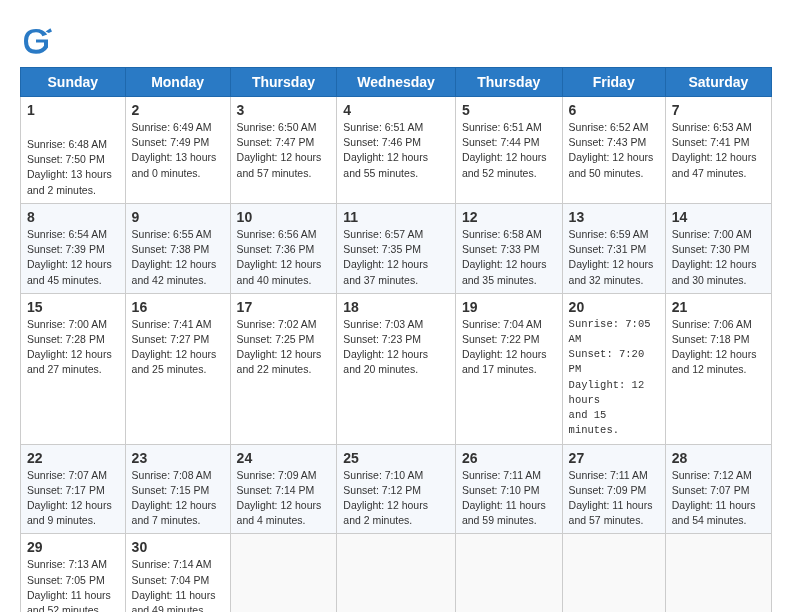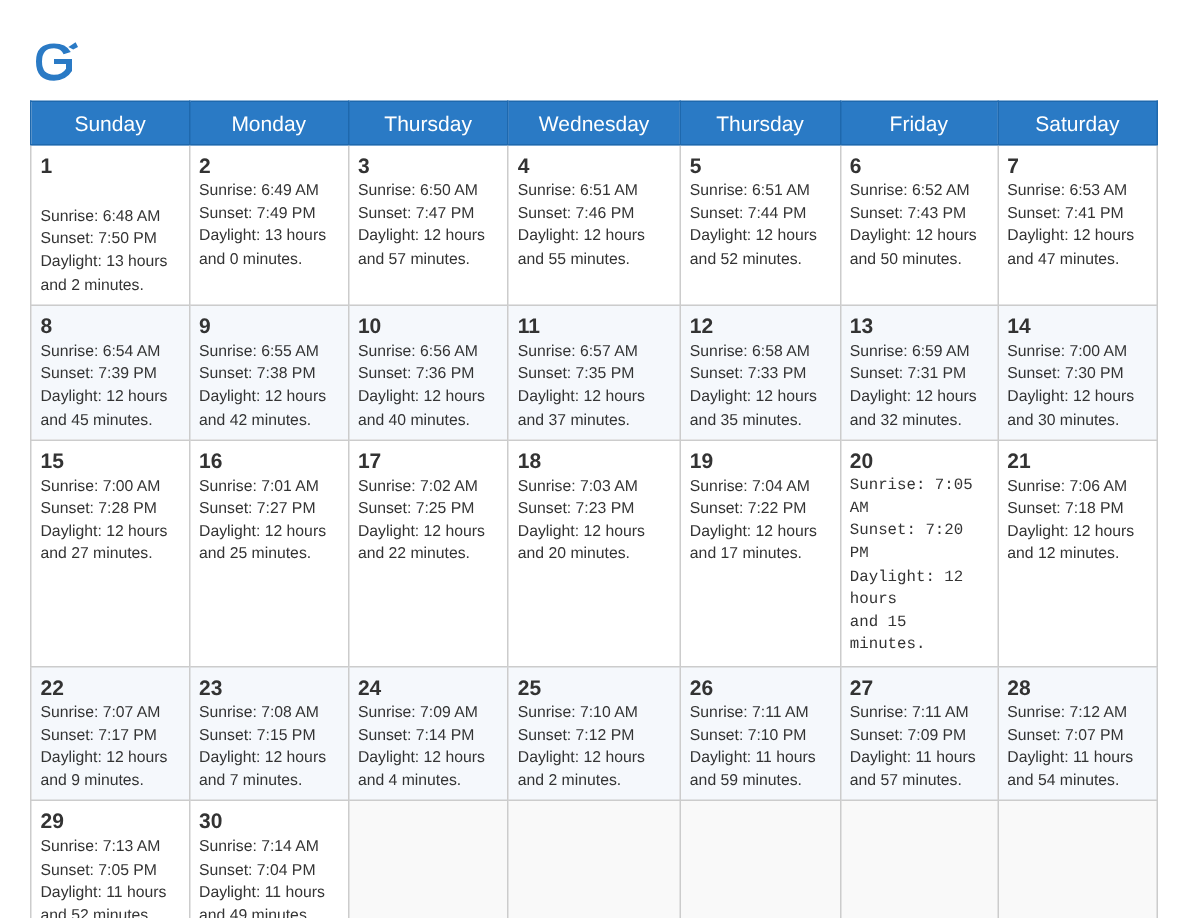--- a/index.html
+++ b/index.html
@@ -49,21 +49,21 @@
       width: 100%;
       border-collapse: collapse;
       border: 1px solid #ccc;
     }
     .calendar th {
       background-color: #2a7ac5;
       color: #fff;
       text-align: center;
       padding: 6px 20px;
       font-size: 14px;
-      font-weight: normal;
+      font-weight: bold;
       border: 1px solid #1e68ad;
     }
     .calendar td {
       width: calc(100% / 7);
       vertical-align: top;
       padding: 5px 6px;
       border: 1px solid #ccc;
       font-size: 11px;
       color: #333;
       min-height: 80px;
@@ -226,21 +226,21 @@
       <tr>
         <td>
           <span class="day-number">15</span>
           <div class="day-info" style="white-space: pre-line;">Sunrise: 7:00 AM
 Sunset: 7:28 PM
 Daylight: 12 hours
 and 27 minutes.</div>
         </td>
         <td>
           <span class="day-number">16</span>
-          <div class="day-info" style="white-space: pre-line;">Sunrise: 7:01 AM
+          <div class="day-info" style="white-space: pre-line;">Sunrise: 7:41 AM
 Sunset: 7:27 PM
 Daylight: 12 hours
 and 25 minutes.</div>
         </td>
         <td>
           <span class="day-number">17</span>
           <div class="day-info" style="white-space: pre-line;">Sunrise: 7:02 AM
 Sunset: 7:25 PM
 Daylight: 12 hours
 and 22 minutes.</div>

